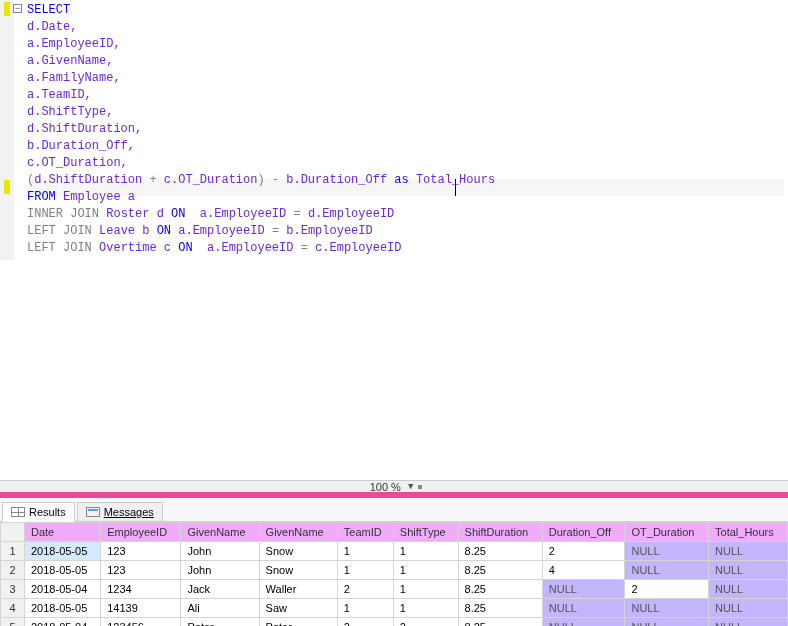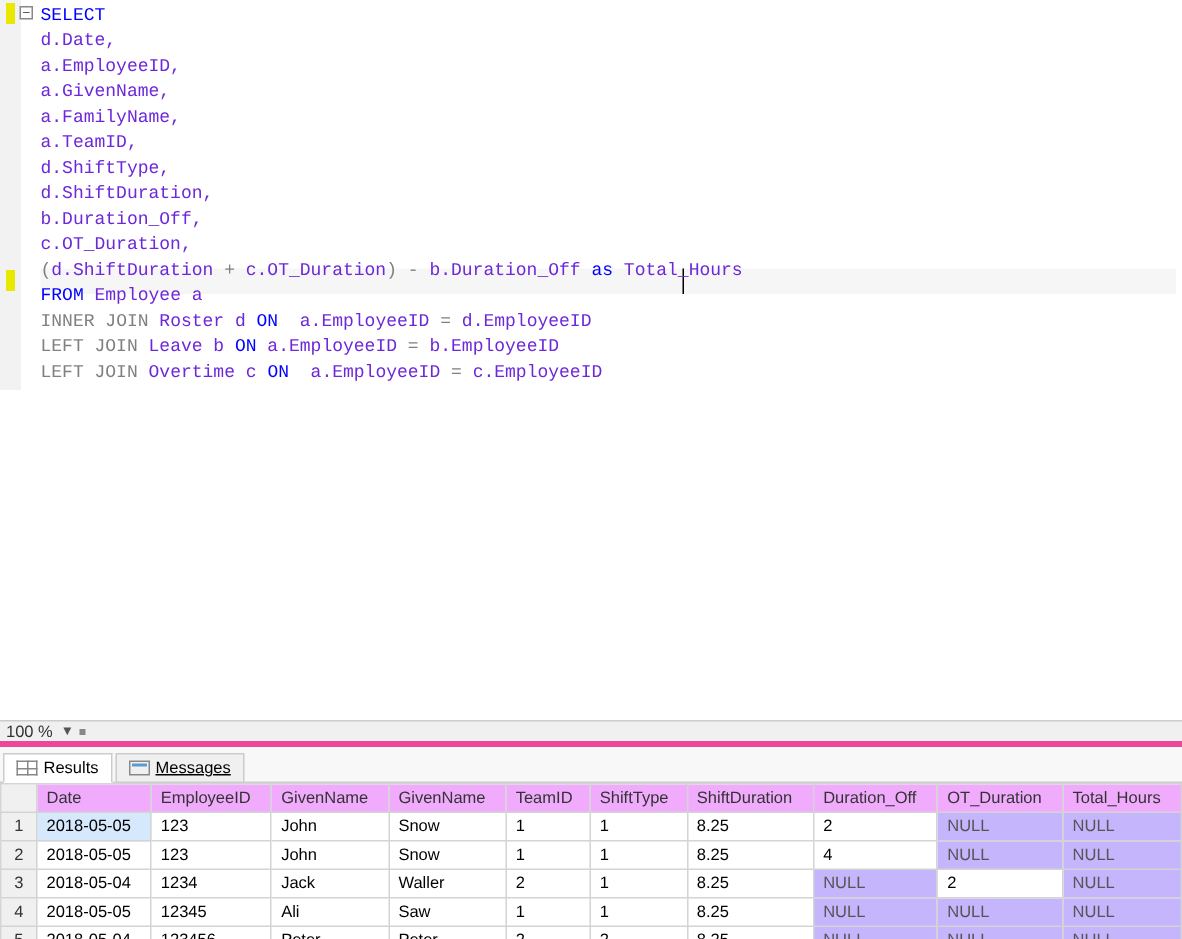--- a/index.html
+++ b/index.html
@@ -48,23 +48,24 @@
     left:27px; right:4px;
     top:179px;
     height:17px;
     background:#f6f6f6;
     z-index:0;
   }
   .zoom-bar {
     height: 18px;
     background: #f0f0f0;
     border-top: 1px solid #ccc;
-    border-bottom: 4px solid #ec4899;
+    border-bottom: 6px solid #ec4899;
     display:flex;
     align-items:center;
+    justify-content:center;
   }
   .zoom-label { font-family: "Segoe UI", Tahoma, sans-serif; font-size:11px; padding:0 4px; color:#333; }
   .zoom-arrow { font-size:9px; color:#555; padding:0 3px; }
   .zoom-dot { width:4px;height:4px;background:#888;margin-left:2px; }
   .tabs-bar {
     height: 24px;
     background: #f8f8f8;
     border-bottom: 1px solid #ccc;
     display:flex;
     align-items:flex-end;
@@ -227,21 +228,21 @@
           <td>2</td>
           <td>1</td>
           <td>8.25</td>
           <td class="null">NULL</td>
           <td>2</td>
           <td class="null">NULL</td>
         </tr>
         <tr>
           <td class="rownum">4</td>
           <td>2018-05-05</td>
-          <td>12345</td>
+          <td>14139</td>
           <td>Ali</td>
           <td>Saw</td>
           <td>1</td>
           <td>1</td>
           <td>8.25</td>
           <td class="null">NULL</td>
           <td class="null">NULL</td>
           <td class="null">NULL</td>
         </tr>
         <tr>

